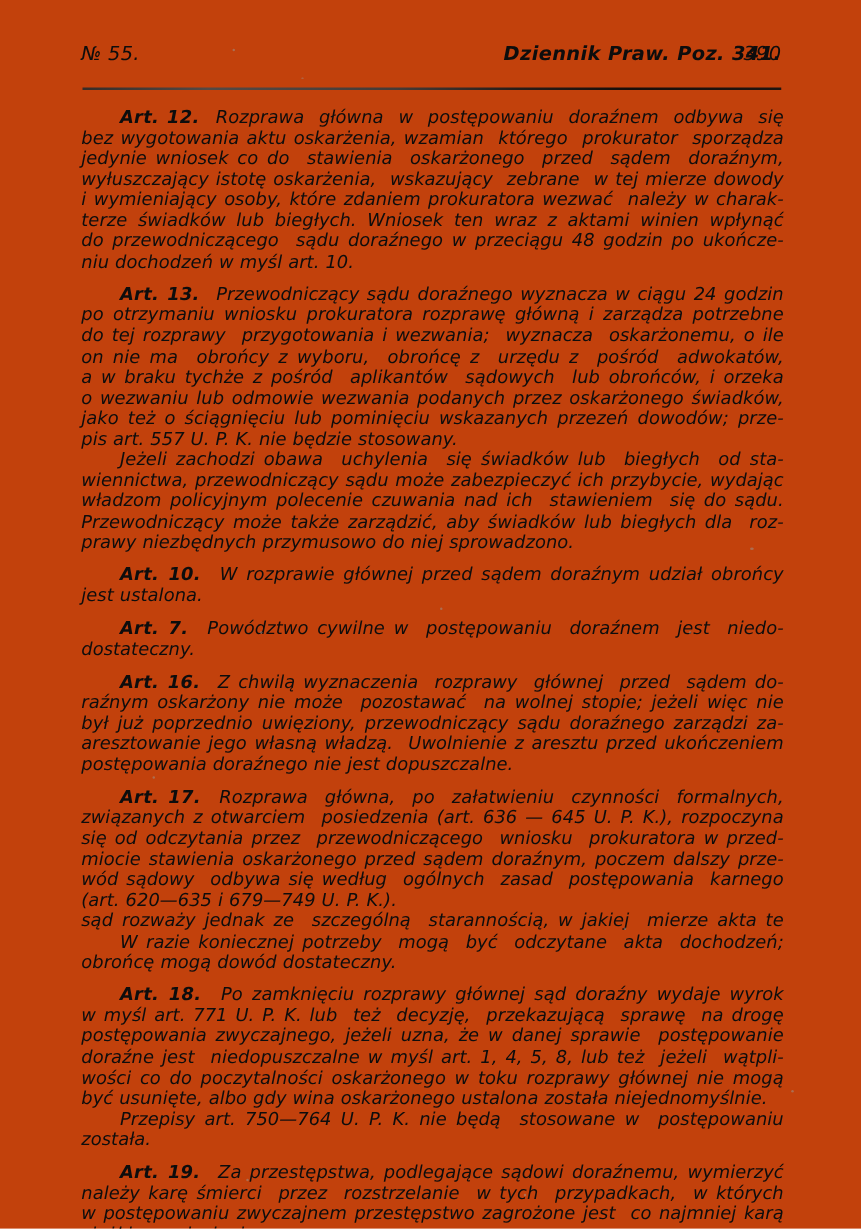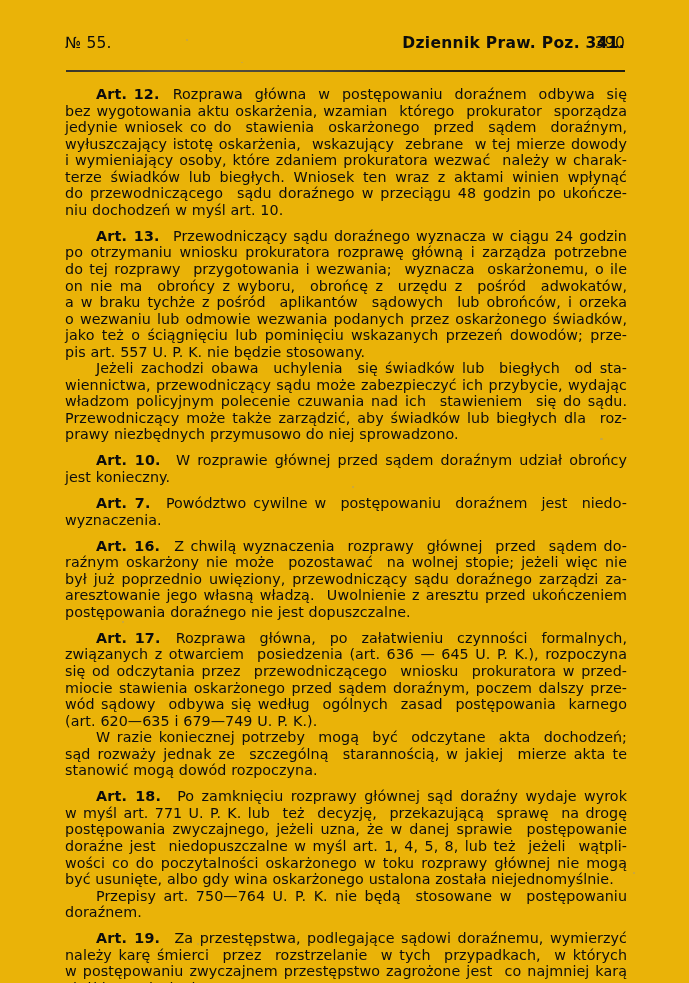--- a/index.html
+++ b/index.html
@@ -12,21 +12,22 @@
     height: 983px;
     position: relative;
     font-family: "DejaVu Sans", sans-serif;
     color: #0d0d0d;
     overflow: hidden;
   }
 
   .page {
     position: absolute;
     inset: 0;
-    background: #eab308;
+    background: #c2410c;
+    font-style: italic;
   }
 
   
   .running-head {
     position: absolute;
     left: 65px;
     right: 64px;
     top: 34px;
     height: 26px;
     display: flex;
@@ -128,27 +129,27 @@
     <span class="rh-center">Dziennik Praw. Poz. 341.</span>
     <span class="rh-right">390</span>
   </div>
 
   <div class="head-rule"></div>
 
   <div class="column" id="body-column">
       <p class="para art-gap" style="margin-top: 0px;"><span class="just"><span class="indent"></span><span class="art-label">Art. 12.  </span>Rozprawa  główna  w  postępowaniu  doraźnem  odbywa  się</span><span class="just">bez wygotowania aktu oskarżenia, wzamian  którego  prokurator  sporządza</span><span class="just">jedynie wniosek co do  stawienia  oskarżonego  przed  sądem  doraźnym,</span><span class="just">wyłuszczający istotę oskarżenia,  wskazujący  zebrane  w tej mierze dowody</span><span class="just">i wymieniający osoby, które zdaniem prokuratora wezwać  należy w charak-</span><span class="just">terze świadków lub biegłych. Wniosek ten wraz z aktami winien wpłynąć</span><span class="just">do przewodniczącego  sądu doraźnego w przeciągu 48 godzin po ukończe-</span><span class="last">niu dochodzeń w myśl art. 10.</span></p>
       <p class="para art-gap"><span class="just"><span class="indent"></span><span class="art-label">Art. 13.  </span>Przewodniczący sądu doraźnego wyznacza w ciągu 24 godzin</span><span class="just">po otrzymaniu wniosku prokuratora rozprawę główną i zarządza potrzebne</span><span class="just">do tej rozprawy  przygotowania i wezwania;  wyznacza  oskarżonemu, o ile</span><span class="just">on nie ma  obrońcy z wyboru,  obrońcę z  urzędu z  pośród  adwokatów,</span><span class="just">a w braku tychże z pośród  aplikantów  sądowych  lub obrońców, i orzeka</span><span class="just">o wezwaniu lub odmowie wezwania podanych przez oskarżonego świadków,</span><span class="just">jako też o ściągnięciu lub pominięciu wskazanych przezeń dowodów; prze-</span><span class="last">pis art. 557 U. P. K. nie będzie stosowany.</span></p>
       <p class="para sub"><span class="just"><span class="indent"></span>Jeżeli zachodzi obawa  uchylenia  się świadków lub  biegłych  od sta-</span><span class="just">wiennictwa, przewodniczący sądu może zabezpieczyć ich przybycie, wydając</span><span class="just">władzom policyjnym polecenie czuwania nad ich  stawieniem  się do sądu.</span><span class="just">Przewodniczący może także zarządzić, aby świadków lub biegłych dla  roz-</span><span class="last">prawy niezbędnych przymusowo do niej sprowadzono.</span></p>
-      <p class="para art-gap"><span class="just"><span class="indent"></span><span class="art-label">Art. 10.  </span>W rozprawie głównej przed sądem doraźnym udział obrońcy</span><span class="last">jest konieczny.</span></p>
-      <p class="para art-gap"><span class="just"><span class="indent"></span><span class="art-label">Art. 7.  </span>Powództwo cywilne w  postępowaniu  doraźnem  jest  niedo-</span><span class="last">wyznaczenia.</span></p>
+      <p class="para art-gap"><span class="just"><span class="indent"></span><span class="art-label">Art. 10.  </span>W rozprawie głównej przed sądem doraźnym udział obrońcy</span><span class="last">jest ustalona.</span></p>
+      <p class="para art-gap"><span class="just"><span class="indent"></span><span class="art-label">Art. 7.  </span>Powództwo cywilne w  postępowaniu  doraźnem  jest  niedo-</span><span class="last">dostateczny.</span></p>
       <p class="para art-gap"><span class="just"><span class="indent"></span><span class="art-label">Art. 16.  </span>Z chwilą wyznaczenia  rozprawy  głównej  przed  sądem do-</span><span class="just">raźnym oskarżony nie może  pozostawać  na wolnej stopie; jeżeli więc nie</span><span class="just">był już poprzednio uwięziony, przewodniczący sądu doraźnego zarządzi za-</span><span class="just">aresztowanie jego własną władzą.  Uwolnienie z aresztu przed ukończeniem</span><span class="last">postępowania doraźnego nie jest dopuszczalne.</span></p>
       <p class="para art-gap"><span class="just"><span class="indent"></span><span class="art-label">Art. 17.  </span>Rozprawa  główna,  po  załatwieniu  czynności  formalnych,</span><span class="just">związanych z otwarciem  posiedzenia (art. 636 — 645 U. P. K.), rozpoczyna</span><span class="just">się od odczytania przez  przewodniczącego  wniosku  prokuratora w przed-</span><span class="just">miocie stawienia oskarżonego przed sądem doraźnym, poczem dalszy prze-</span><span class="just">wód sądowy  odbywa się według  ogólnych  zasad  postępowania  karnego</span><span class="last">(art. 620—635 i 679—749 U. P. K.).</span></p>
-      <p class="para sub"><span class="just"><span class="indent"></span>W razie koniecznej potrzeby  mogą  być  odczytane  akta  dochodzeń;</span><span class="just">sąd rozważy jednak ze  szczególną  starannością, w jakiej  mierze akta te</span><span class="last">stanowić mogą dowód rozpoczyna.</span></p>
+      <p class="para sub"><span class="just">sąd rozważy jednak ze  szczególną  starannością, w jakiej  mierze akta te</span><span class="just"><span class="indent"></span>W razie koniecznej potrzeby  mogą  być  odczytane  akta  dochodzeń;</span><span class="last">obrońcę mogą dowód dostateczny.</span></p>
       <p class="para art-gap"><span class="just"><span class="indent"></span><span class="art-label">Art. 18.  </span>Po zamknięciu rozprawy głównej sąd doraźny wydaje wyrok</span><span class="just">w myśl art. 771 U. P. K. lub  też  decyzję,  przekazującą  sprawę  na drogę</span><span class="just">postępowania zwyczajnego, jeżeli uzna, że w danej sprawie  postępowanie</span><span class="just">doraźne jest  niedopuszczalne w myśl art. 1, 4, 5, 8, lub też  jeżeli  wątpli-</span><span class="just">wości co do poczytalności oskarżonego w toku rozprawy głównej nie mogą</span><span class="last">być usunięte, albo gdy wina oskarżonego ustalona została niejednomyślnie.</span></p>
-      <p class="para sub"><span class="just"><span class="indent"></span>Przepisy art. 750—764 U. P. K. nie będą  stosowane w  postępowaniu</span><span class="last">doraźnem.</span></p>
+      <p class="para sub"><span class="just"><span class="indent"></span>Przepisy art. 750—764 U. P. K. nie będą  stosowane w  postępowaniu</span><span class="last">została.</span></p>
       <p class="para art-gap"><span class="just"><span class="indent"></span><span class="art-label">Art. 19.  </span>Za przestępstwa, podlegające sądowi doraźnemu, wymierzyć</span><span class="just">należy karę śmierci  przez  rozstrzelanie  w tych  przypadkach,  w których</span><span class="just">w postępowaniu zwyczajnem przestępstwo zagrożone jest  co najmniej karą</span><span class="last">ciężkiego więzienia.</span></p>
     </div>
 
   <div class="speck" style="left:186px;top:39px;width:2px;height:2px;"></div>
   <div class="speck" style="left:241px;top:62px;width:2px;height:1px;"></div>
   <div class="speck" style="left:352px;top:486px;width:2px;height:2px;"></div>
   <div class="speck" style="left:208px;top:505px;width:2px;height:2px;"></div>
   <div class="speck" style="left:551px;top:505px;width:2px;height:2px;"></div>
   <div class="speck" style="left:122px;top:621px;width:2px;height:2px;"></div>
   <div class="speck" style="left:499px;top:742px;width:2px;height:2px;"></div>

